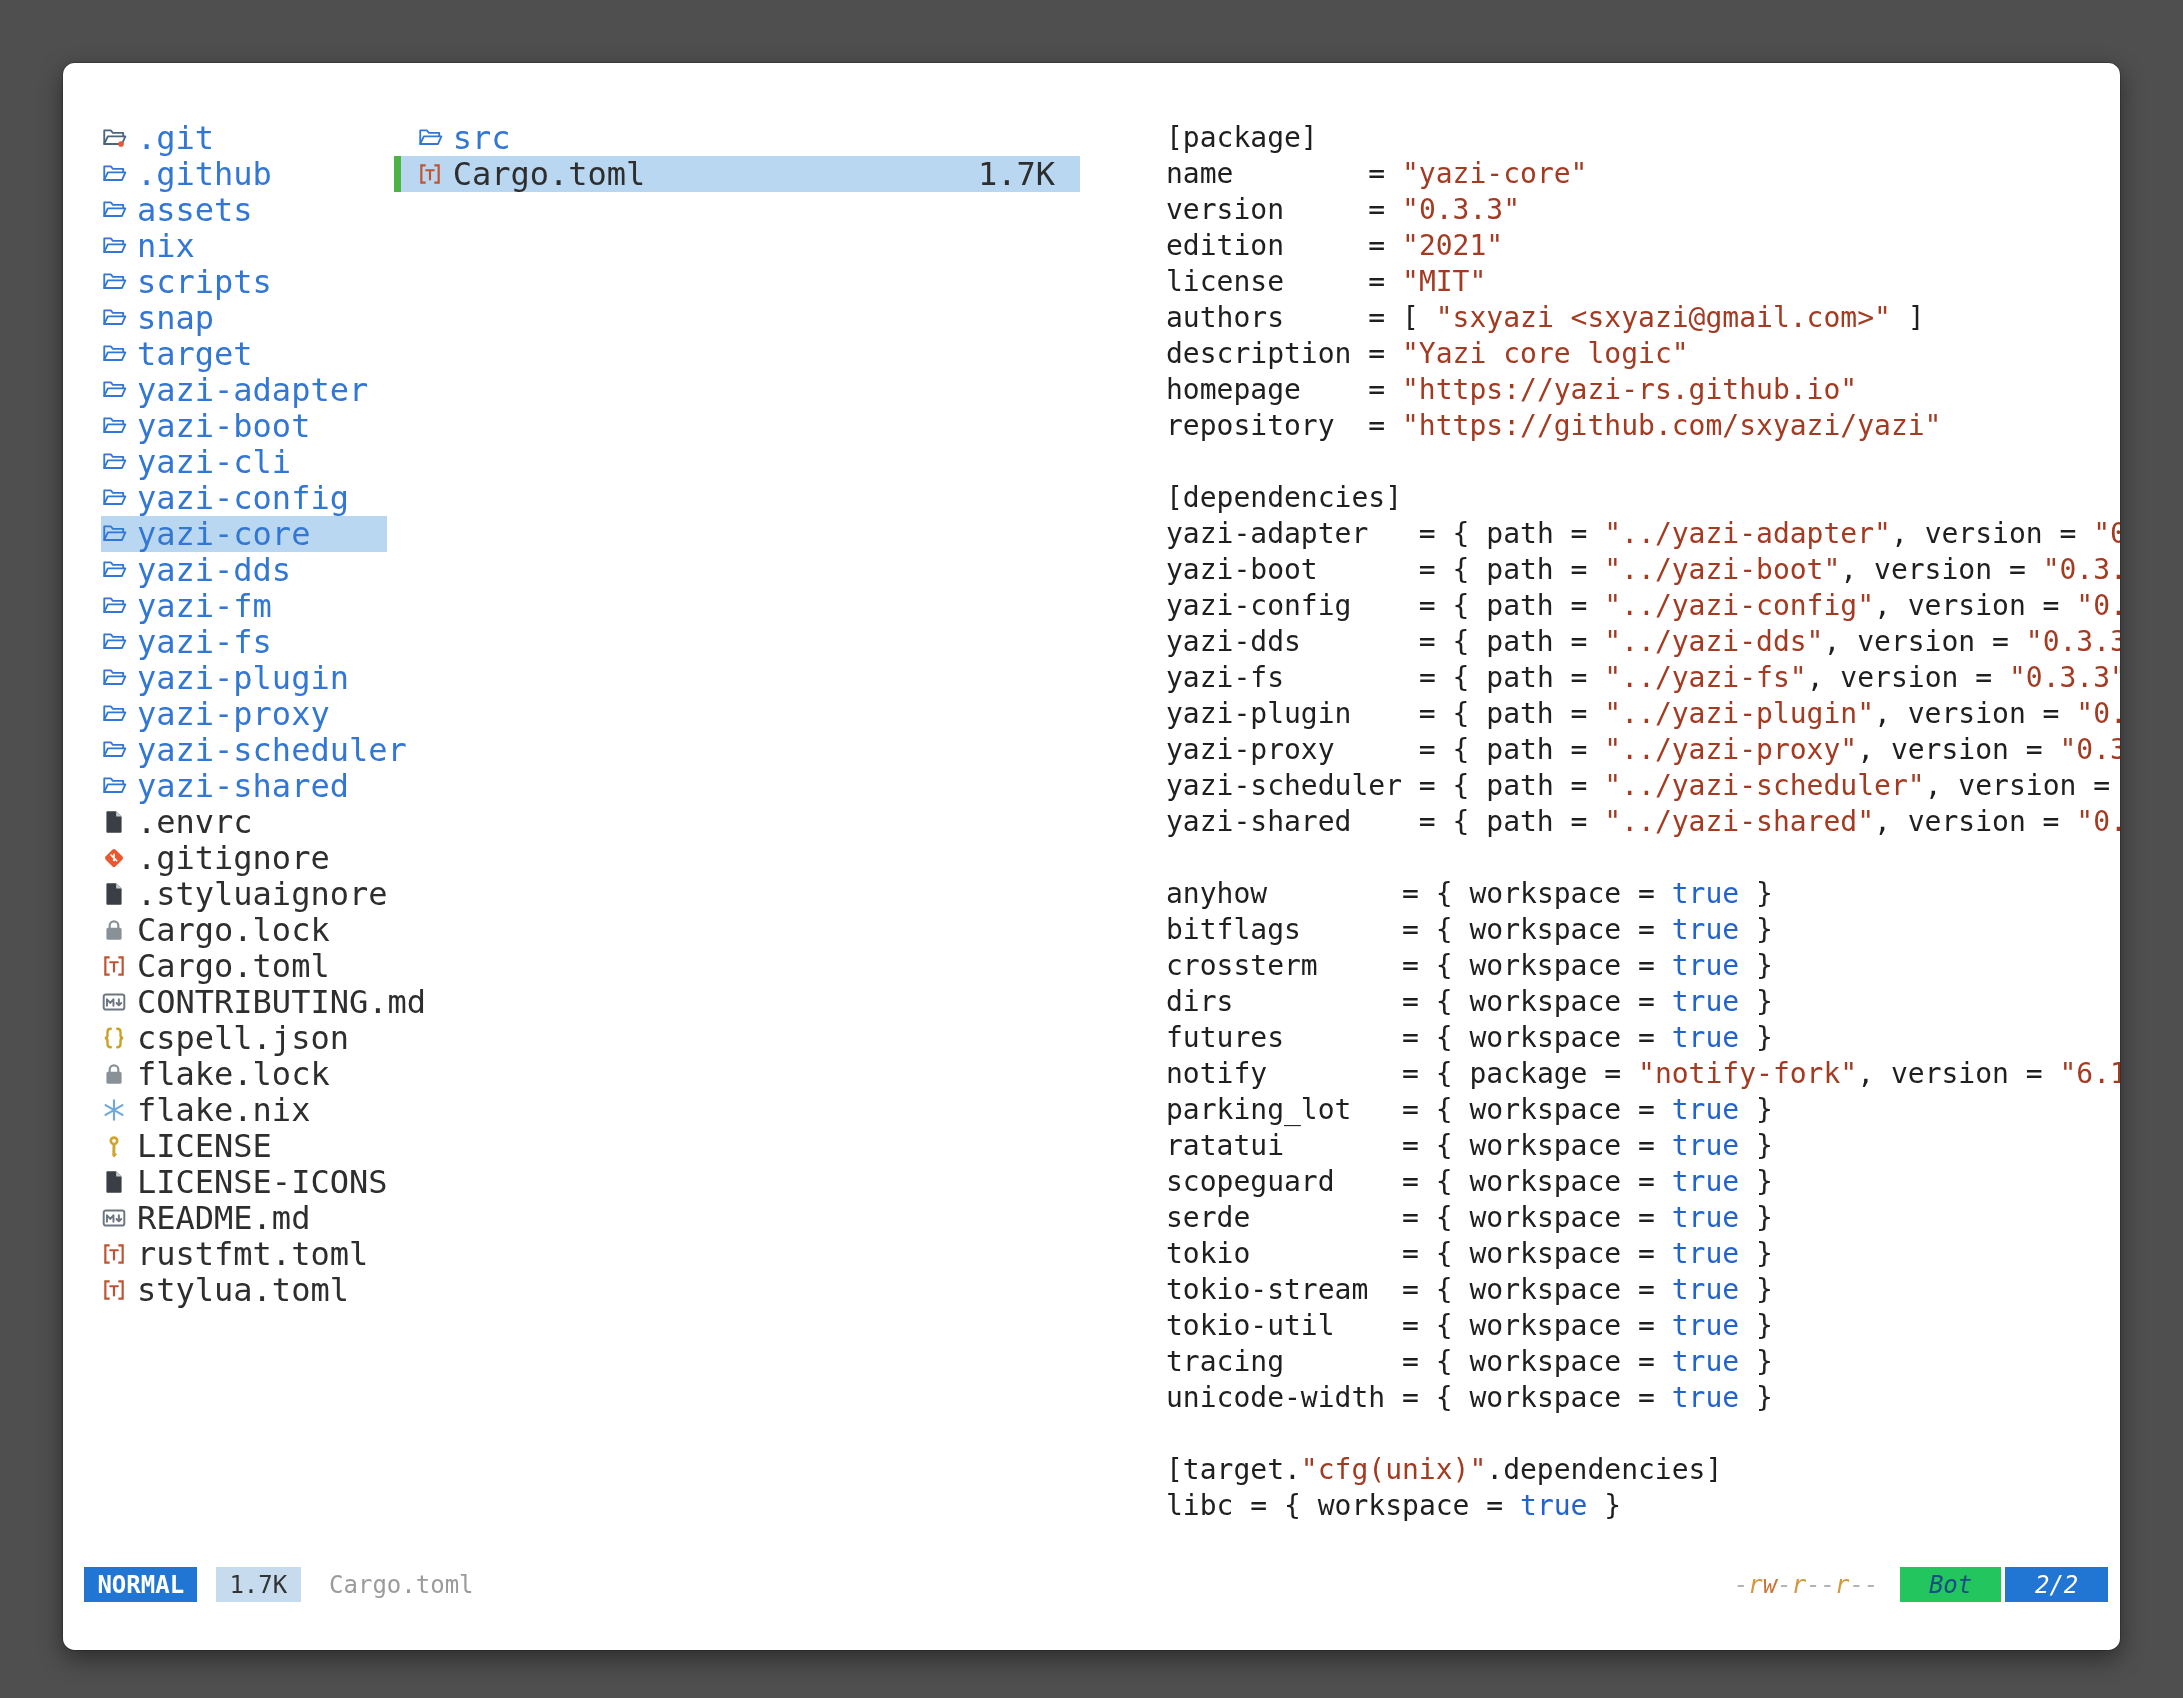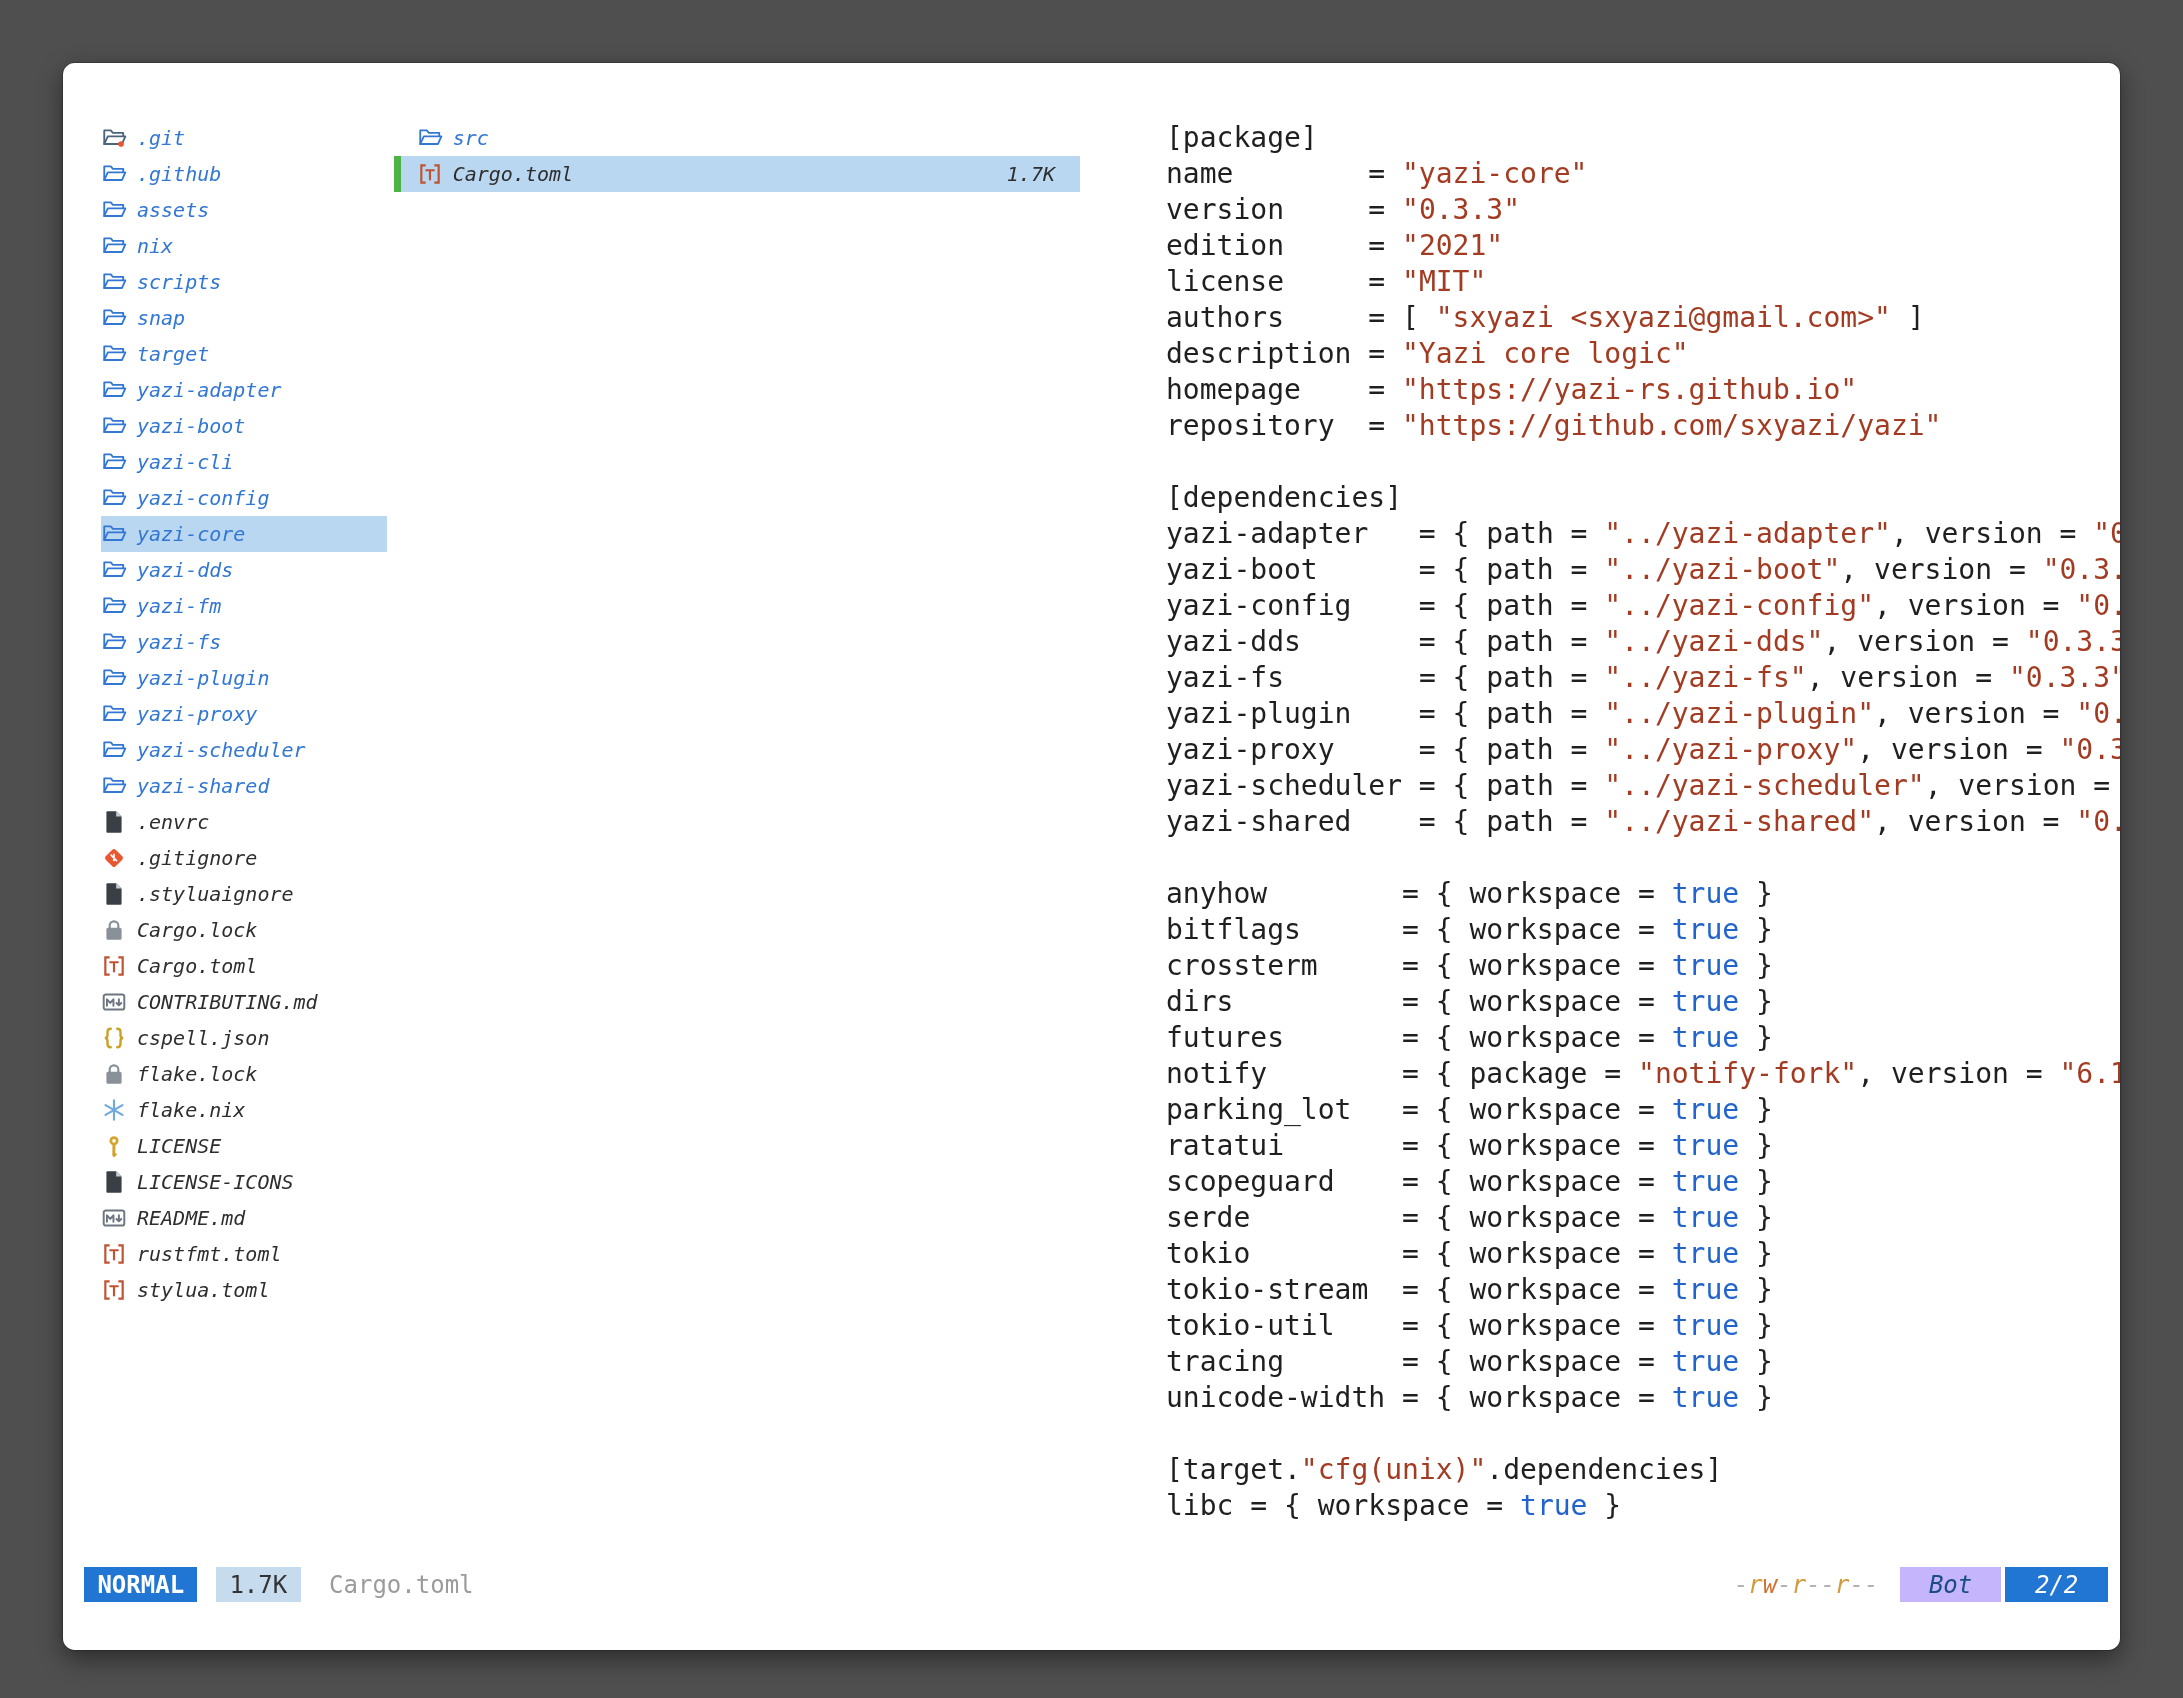--- a/index.html
+++ b/index.html
@@ -14,21 +14,21 @@
     box-shadow:0 8.4px 25px rgba(0,0,0,.45), 0 0 0 0.8px rgba(0,0,0,.25);
     overflow:hidden;
   }
   .pane { position:absolute; top:57px; }
   #sidebar-list { left:38px; width:286px; }
   #middle-list  { left:331px; width:686px; }
   #preview-code { left:1103px; width:1000px; height:1447px; overflow:hidden; }
 
   .row {
     height:36px; display:flex; align-items:center;
-    font-size:20px; color:#2e2e2e; white-space:pre; position:relative;font-style:italic;
+    font-size:32px; color:#2e2e2e; white-space:pre; position:relative;
   }
   .row.selected { background:#b9d7f1; }
   .row.dir .label { color:#3277d4; }
   #middle-list .row { padding-left:22.7px; }
   .marker { position:absolute; left:0; top:0; bottom:0; width:6.7px; background:#4db344; }
   .icon { width:26px; height:26px; flex:0 0 26px; margin-right:10px; display:flex; align-items:center; }
   .icon svg { width:100%; height:100%; }
   .size { margin-left:auto; padding-right:25px; }
 
   .pline { height:36px; line-height:36px; font-size:28px; white-space:pre; }
@@ -44,21 +44,21 @@
   }
   .chip { height:35px; display:flex; align-items:center; padding:0 13.4px; }
   .chip.mode { background:#2276d3; color:#ffffff; font-weight:bold; }
   .chip.sizebadge { background:#c6dbee; color:#333333; margin-left:18.5px; }
   .filename { color:#9b9b9b; margin-left:28.5px; }
   .sb-right { margin-left:auto; display:flex; align-items:center;font-style:italic; }
   .perms { white-space:pre; }
   .perm-dash { color:#b3b3b3; }
   .perm-r { color:#d29a38; }
   .perm-w { color:#cf7030; }
-  .chip.bot { background:#c4b5fd; color:#1c4c85; padding:0 28.5px; margin-left:22px; }
+  .chip.bot { background:#22c55e; color:#1c4c85; padding:0 28.5px; margin-left:22px; }
   .chip.page { background:#2276d3; color:#ffffff; padding:0 30px; margin-left:4.2px; }
 </style>
 </head>
 <body>
 
 <div class="window">
   <div class="pane" id="sidebar-list">
       <div class="row dir"><span class="icon"><svg viewBox="0 0 24 24" fill="none" stroke="#4a657c" stroke-width="1.7" stroke-linecap="round" stroke-linejoin="round">
             <path d="M3 17.5V5h6l2 2.2h9.5V10"></path>
             <path d="M3 17.5l3.3-7h16.2l-3.1 7z"></path>

